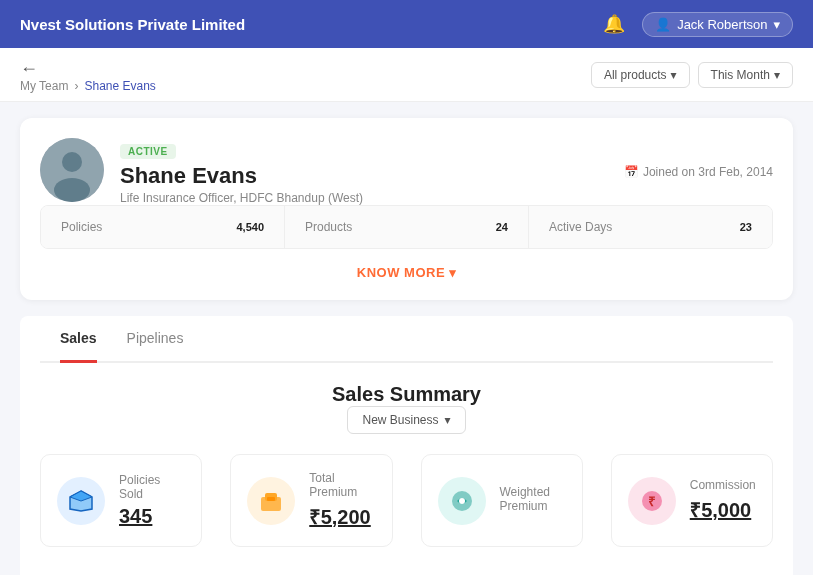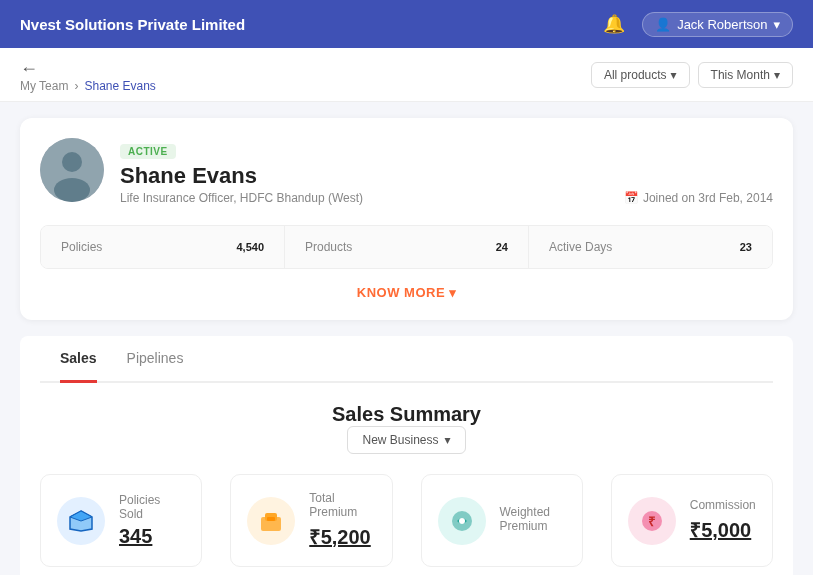--- a/index.html
+++ b/index.html
@@ -56,21 +56,21 @@
     
     .profile-card {
       background: white;
       margin: 16px 20px;
       border-radius: 12px;
       padding: 20px;
       box-shadow: 0 1px 6px rgba(0,0,0,0.06);
     }
     .profile-top {
       display: flex;
-      align-items: flex-end;
+      align-items: center;
       justify-content: space-between;
     }
     .profile-left { display: flex; align-items: flex-start; gap: 16px; }
     .avatar {
       width: 64px; height: 64px;
       border-radius: 50%;
       background: #b0b8c1;
       overflow: hidden;
       flex-shrink: 0;
       display: flex; align-items: center; justify-content: center;
@@ -89,21 +89,20 @@
       letter-spacing: 0.5px;
     }
     .profile-name { font-size: 22px; font-weight: 700; color: #222; }
     .profile-role { font-size: 12px; color: #888; margin-top: 2px; }
     .profile-right { text-align: right; }
     .joined-date { font-size: 12px; color: #888; display: flex; align-items: center; gap: 4px; }
 
     
     .stats-row {
       display: flex;
-      margin-top: 20px;
       border: 1px solid #eee;
       border-radius: 8px;
       overflow: hidden;
     }
     .stat-item {
       flex: 1;
       padding: 14px 20px;
       display: flex;
       align-items: center;
       justify-content: space-between;

